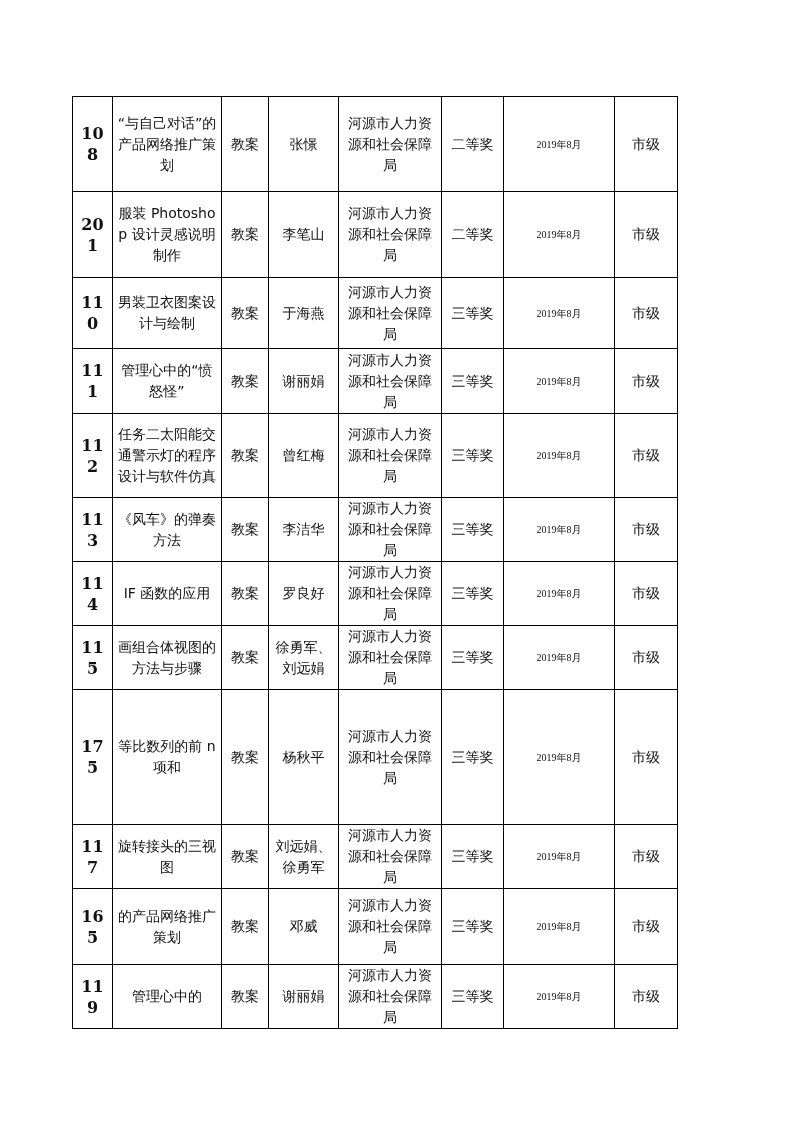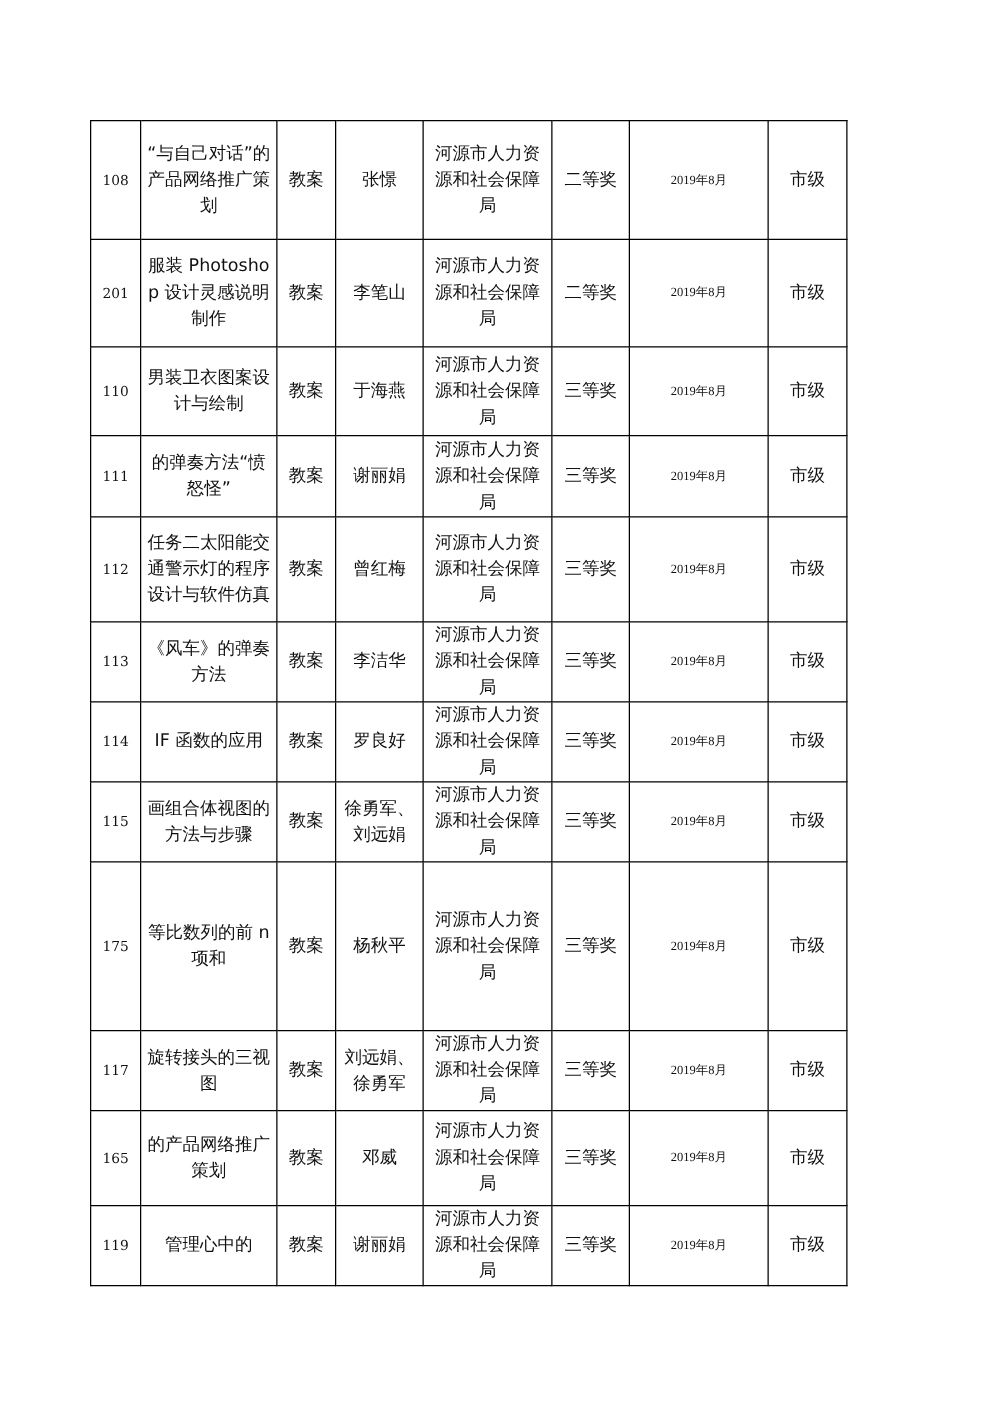--- a/index.html
+++ b/index.html
@@ -15,21 +15,21 @@
     color: #111111;
   }
   .page-table td {
     border: 1.3px solid #000000;
     text-align: center;
     vertical-align: middle;
     line-height: 21px;
     padding: 0 3px;
     word-break: break-all;
   }
-  .c-no { font-family: "DejaVu Serif", "Liberation Serif", serif; font-size: 11px; }
+  .c-no { font-family: "DejaVu Serif", "Liberation Serif", serif; font-size: 16px; font-weight: bold; }
   .c-date { font-size: 10px; font-family: Liberation Serif, serif; }
 </style>
 </head>
 <body>
 
 <table class="page-table">
   <colgroup>
     <col style="width:40px">
     <col style="width:109px">
     <col style="width:47px">
@@ -65,21 +65,21 @@
         <td>男装卫衣图案设计与绘制</td>
         <td>教案</td>
         <td>于海燕</td>
         <td>河源市人力资源和社会保障局</td>
         <td>三等奖</td>
         <td class="c-date">2019年8月</td>
         <td>市级</td>
       </tr>
       <tr style="height: 65px;">
         <td class="c-no">111</td>
-        <td>的弹奏方法“愤怒怪”</td>
+        <td>管理心中的“愤怒怪”</td>
         <td>教案</td>
         <td>谢丽娟</td>
         <td>河源市人力资源和社会保障局</td>
         <td>三等奖</td>
         <td class="c-date">2019年8月</td>
         <td>市级</td>
       </tr>
       <tr style="height: 84px;">
         <td class="c-no">112</td>
         <td>任务二太阳能交通警示灯的程序设计与软件仿真</td>

